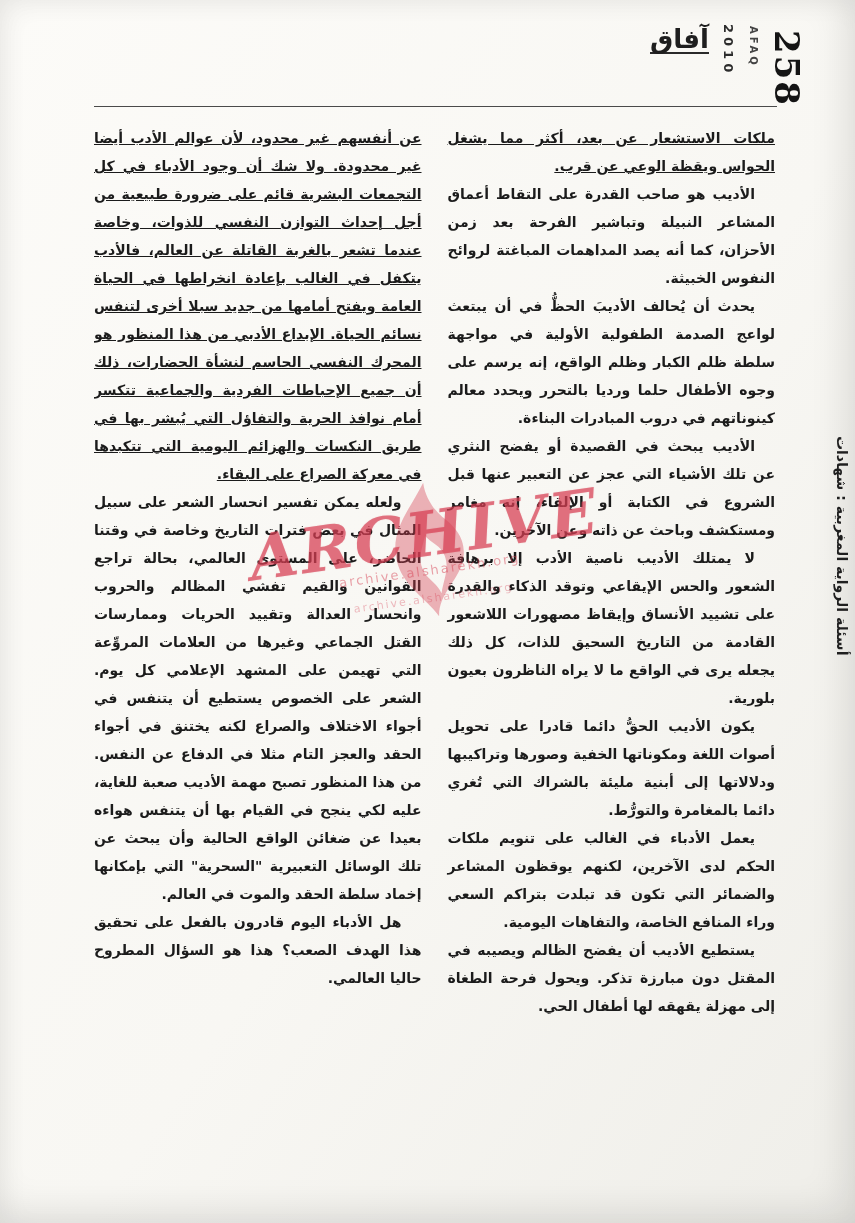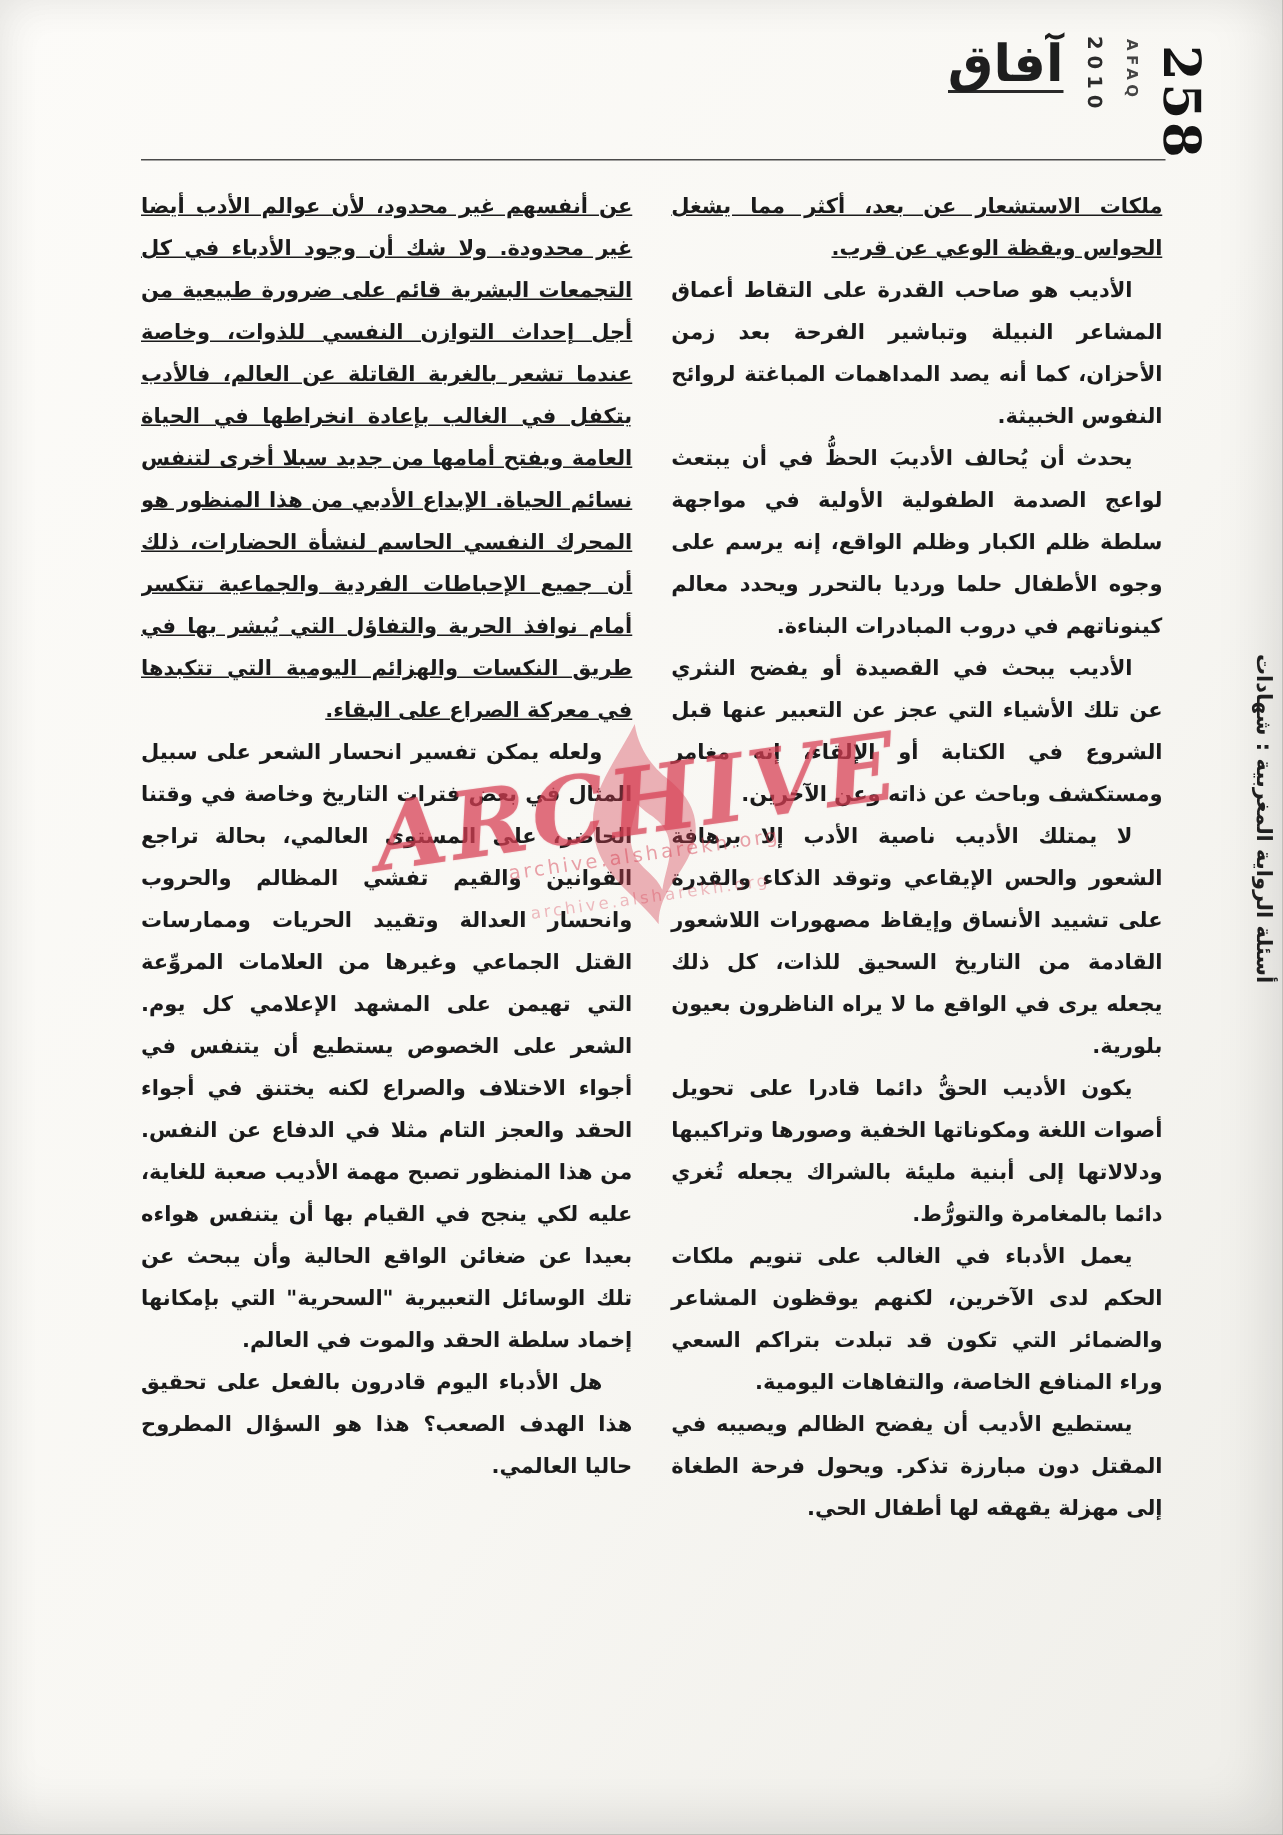--- a/index.html
+++ b/index.html
@@ -17,21 +17,21 @@
     overflow:hidden;
   }
 
   
   .masthead {
     position:absolute; top:20px; right:96px;
     display:flex; align-items:flex-start; gap:12px;
     direction:ltr; height:78px;
   }
   .logo-ar {
-    font-size:34px; font-weight:bold; color:#1e1e1e;
+    font-size:26px; font-weight:bold; color:#1e1e1e;
     line-height:1; padding-top:6px;
     border-bottom:2px solid #2a2a2a;
     margin-left:16px;
   }
   .vert { writing-mode:vertical-rl; color:#2c2c2c; }
   .vert.year { font-size:13px; letter-spacing:4px; font-weight:bold; padding-top:4px; }
   .vert.latin { font-size:10px; letter-spacing:3px; font-weight:bold; color:#444; padding-top:6px; }
   .page-number {
     position:absolute; top:30px; right:48px;
     writing-mode:vertical-rl;
@@ -115,21 +115,21 @@
   <div class="page-number">258</div>
   <div class="header-rule"></div>
 
   <div class="columns">
     <div class="col">
       <p class="cont">ملكات الاستشعار عن بعد، أكثر مما يشغل الحواس ويقظة الوعي عن قرب.</p>
       <p>الأديب هو صاحب القدرة على التقاط أعماق المشاعر النبيلة وتباشير الفرحة بعد زمن الأحزان، كما أنه يصد المداهمات المباغتة لروائح النفوس الخبيثة.</p>
       <p>يحدث أن يُحالف الأديبَ الحظُّ في أن يبتعث لواعج الصدمة الطفولية الأولية في مواجهة سلطة ظلم الكبار وظلم الواقع، إنه يرسم على وجوه الأطفال حلما ورديا بالتحرر ويحدد معالم كينوناتهم في دروب المبادرات البناءة.</p>
       <p>الأديب يبحث في القصيدة أو يفضح النثري عن تلك الأشياء التي عجز عن التعبير عنها قبل الشروع في الكتابة أو الإلقاء، إنه مغامر ومستكشف وباحث عن ذاته وعن الآخرين.</p>
       <p>لا يمتلك الأديب ناصية الأدب إلا برهافة الشعور والحس الإيقاعي وتوقد الذكاء والقدرة على تشييد الأنساق وإيقاظ مصهورات اللاشعور القادمة من التاريخ السحيق للذات، كل ذلك يجعله يرى في الواقع ما لا يراه الناظرون بعيون بلورية.</p>
-      <p>يكون الأديب الحقُّ دائما قادرا على تحويل أصوات اللغة ومكوناتها الخفية وصورها وتراكيبها ودلالاتها إلى أبنية مليئة بالشراك يجعله تُغري دائما بالمغامرة والتورُّط.</p>
+      <p>يكون الأديب الحقُّ دائما قادرا على تحويل أصوات اللغة ومكوناتها الخفية وصورها وتراكيبها ودلالاتها إلى أبنية مليئة بالشراك التي تُغري دائما بالمغامرة والتورُّط.</p>
       <p>يعمل الأدباء في الغالب على تنويم ملكات الحكم لدى الآخرين، لكنهم يوقظون المشاعر والضمائر التي تكون قد تبلدت بتراكم السعي وراء المنافع الخاصة، والتفاهات اليومية.</p>
       <p>يستطيع الأديب أن يفضح الظالم ويصيبه في المقتل دون مبارزة تذكر. ويحول فرحة الطغاة إلى مهزلة يقهقه لها أطفال الحي.</p>
     </div>
     <div class="col">
       <p class="cont">عن أنفسهم غير محدود، لأن عوالم الأدب أيضا غير محدودة. ولا شك أن وجود الأدباء في كل التجمعات البشرية قائم على ضرورة طبيعية من أجل إحداث التوازن النفسي للذوات، وخاصة عندما تشعر بالغربة القاتلة عن العالم، فالأدب يتكفل في الغالب بإعادة انخراطها في الحياة العامة ويفتح أمامها من جديد سبلا أخرى لتنفس نسائم الحياة. الإبداع الأدبي من هذا المنظور هو المحرك النفسي الحاسم لنشأة الحضارات، ذلك أن جميع الإحباطات الفردية والجماعية تتكسر أمام نوافذ الحرية والتفاؤل التي يُبشر بها في طريق النكسات والهزائم اليومية التي تتكبدها في معركة الصراع على البقاء.</p>
       <p>ولعله يمكن تفسير انحسار الشعر على سبيل المثال في بعض فترات التاريخ وخاصة في وقتنا الحاضر، على المستوى العالمي، بحالة تراجع القوانين والقيم تفشي المظالم والحروب وانحسار العدالة وتقييد الحريات وممارسات القتل الجماعي وغيرها من العلامات المروِّعة التي تهيمن على المشهد الإعلامي كل يوم. الشعر على الخصوص يستطيع أن يتنفس في أجواء الاختلاف والصراع لكنه يختنق في أجواء الحقد والعجز التام مثلا في الدفاع عن النفس. من هذا المنظور تصبح مهمة الأديب صعبة للغاية، عليه لكي ينجح في القيام بها أن يتنفس هواءه بعيدا عن ضغائن الواقع الحالية وأن يبحث عن تلك الوسائل التعبيرية "السحرية" التي بإمكانها إخماد سلطة الحقد والموت في العالم.</p>
       <p>هل الأدباء اليوم قادرون بالفعل على تحقيق هذا الهدف الصعب؟ هذا هو السؤال المطروح حاليا العالمي.</p>
     </div>
   </div>
 

